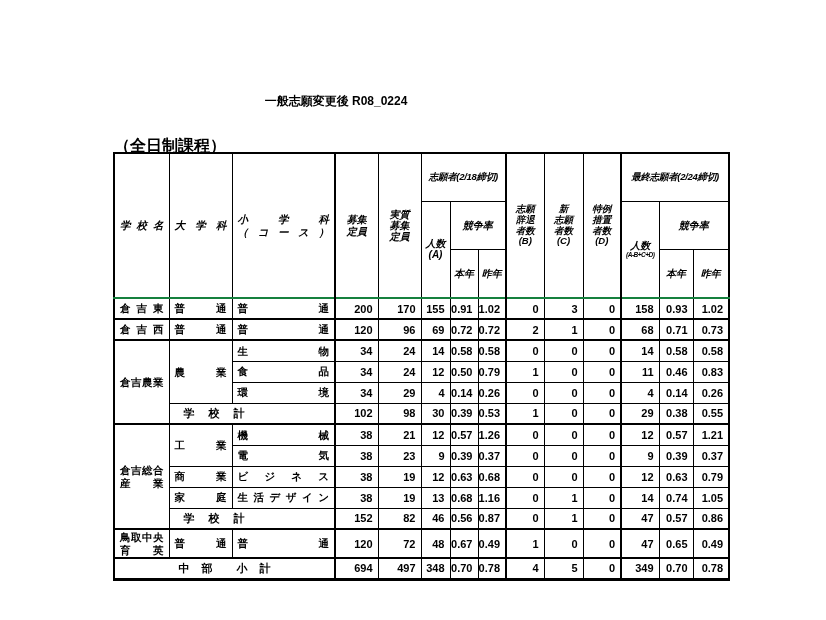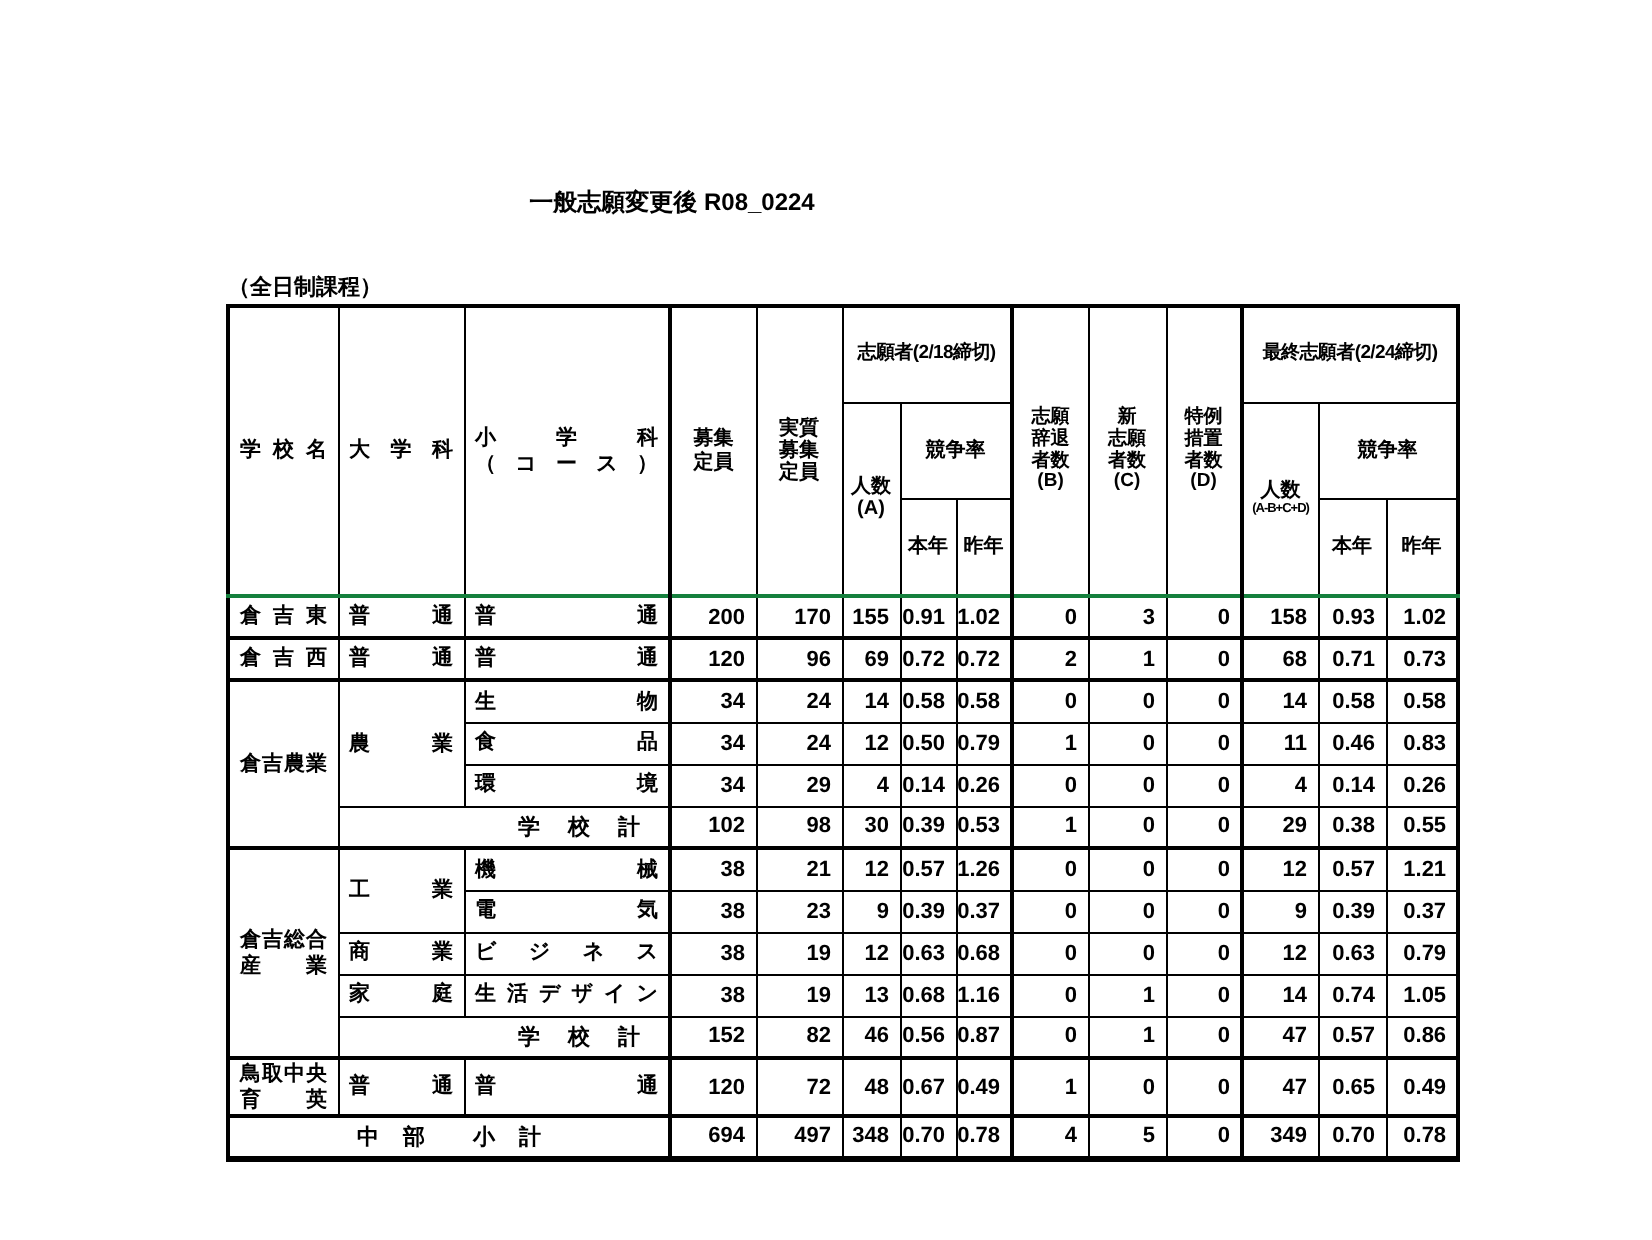--- a/index.html
+++ b/index.html
@@ -12,48 +12,48 @@
   .subtitle {
     position: absolute; top: 93px; left: 0; width: 100%;
     text-align: center; font-size: 12px; font-weight: bold;
   }
   .main-title {
     position: absolute; top: 110px; left: 0; width: 100%;
     text-align: center; font-size: 17px; font-weight: bold; letter-spacing: 1px;
   }
   .note {
     position: absolute; top: 136px; left: 114px;
-    font-size: 11px; font-weight: bold;
+    font-size: 16px; font-weight: bold;
   }
   table.main {
     position: absolute; left: 113px; top: 152px; width: 616px;
     border-collapse: collapse; table-layout: fixed;
     border: 2px solid #000; border-bottom-width: 3px;
   }
   th, td {
     border: 1px solid #000; font-weight: bold; overflow: hidden;
     vertical-align: middle;
   }
   thead th {
     font-size: 10px; line-height: 1.12; text-align: center;
-    white-space: pre-line; height: 20px; padding: 18px 0;
+    white-space: pre-line; height: 20px; padding: 18px 0; font-style: italic;
   }
   thead th.small { font-size: 9.5px; margin-top: 20px; }
   thead th.group-h { font-size: 9.5px; letter-spacing: -0.3px; }
   .formula-line { display: block; font-size: 6.5px; letter-spacing: -0.5px; }
   .count-line { display: block; font-size: 10px; }
   tbody td { height: 21px; font-size: 11px; }
   tr.tall td { height: 29px; }
   td.num { text-align: right; padding-right: 5px; }
   td.jp, th.jp {
     text-align: justify; text-align-last: justify;
     padding-left: 5px; padding-right: 5px;
     white-space: pre-line; font-size: 10.5px; line-height: 1.15;
   }
-  td.spread { text-align: right; letter-spacing: 14px; padding-left: 14px; font-size: 11px; }
+  td.spread { text-align: left; letter-spacing: 14px; padding-left: 14px; font-size: 11px; }
   td.subtotal { }
   .subtotal-inner { display: flex; justify-content: center; align-items: center; }
   .subtotal-inner span { letter-spacing: 12px; padding-left: 12px; font-size: 11px; font-weight: bold; }
   tr.gtop td, tr.gtop th { border-top: 2px solid #000; }
   .bl { border-left: 2px solid #000 !important; }
   tbody tr:first-child td { border-top: 2px solid #15803d; }
   .logo { position: absolute; left: 617px; top: 486px; width: 180px; height: 42px; }
   .logo-text { font-size: 30px; font-weight: bold; letter-spacing: -0.5px; line-height: 40px; }
   .logo-ruby { position: absolute; top: 1px; left: 119px; font-size: 7px; letter-spacing: 1px; font-weight: bold; }
 </style>

